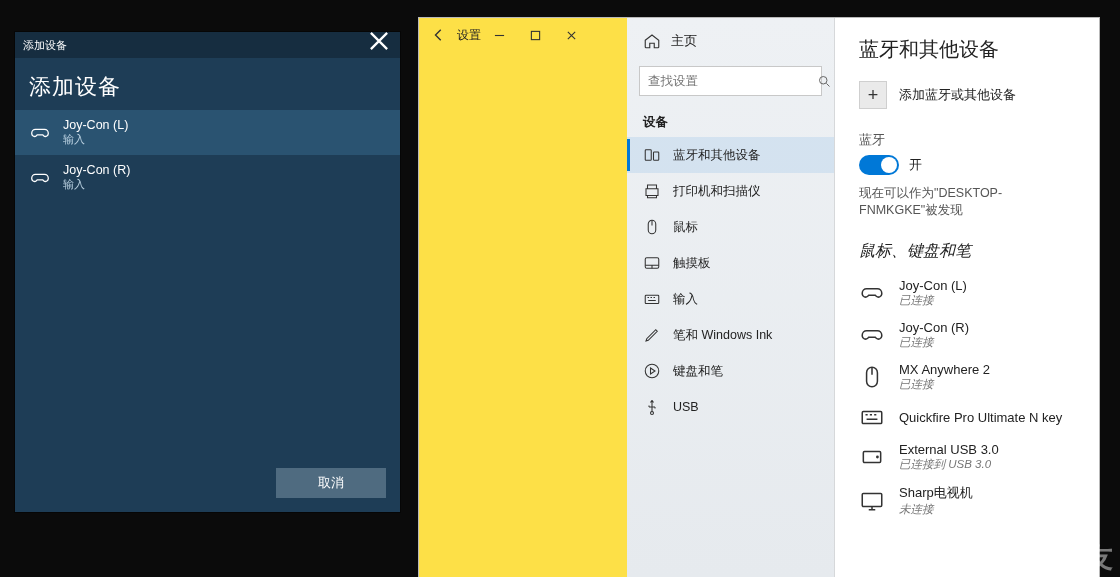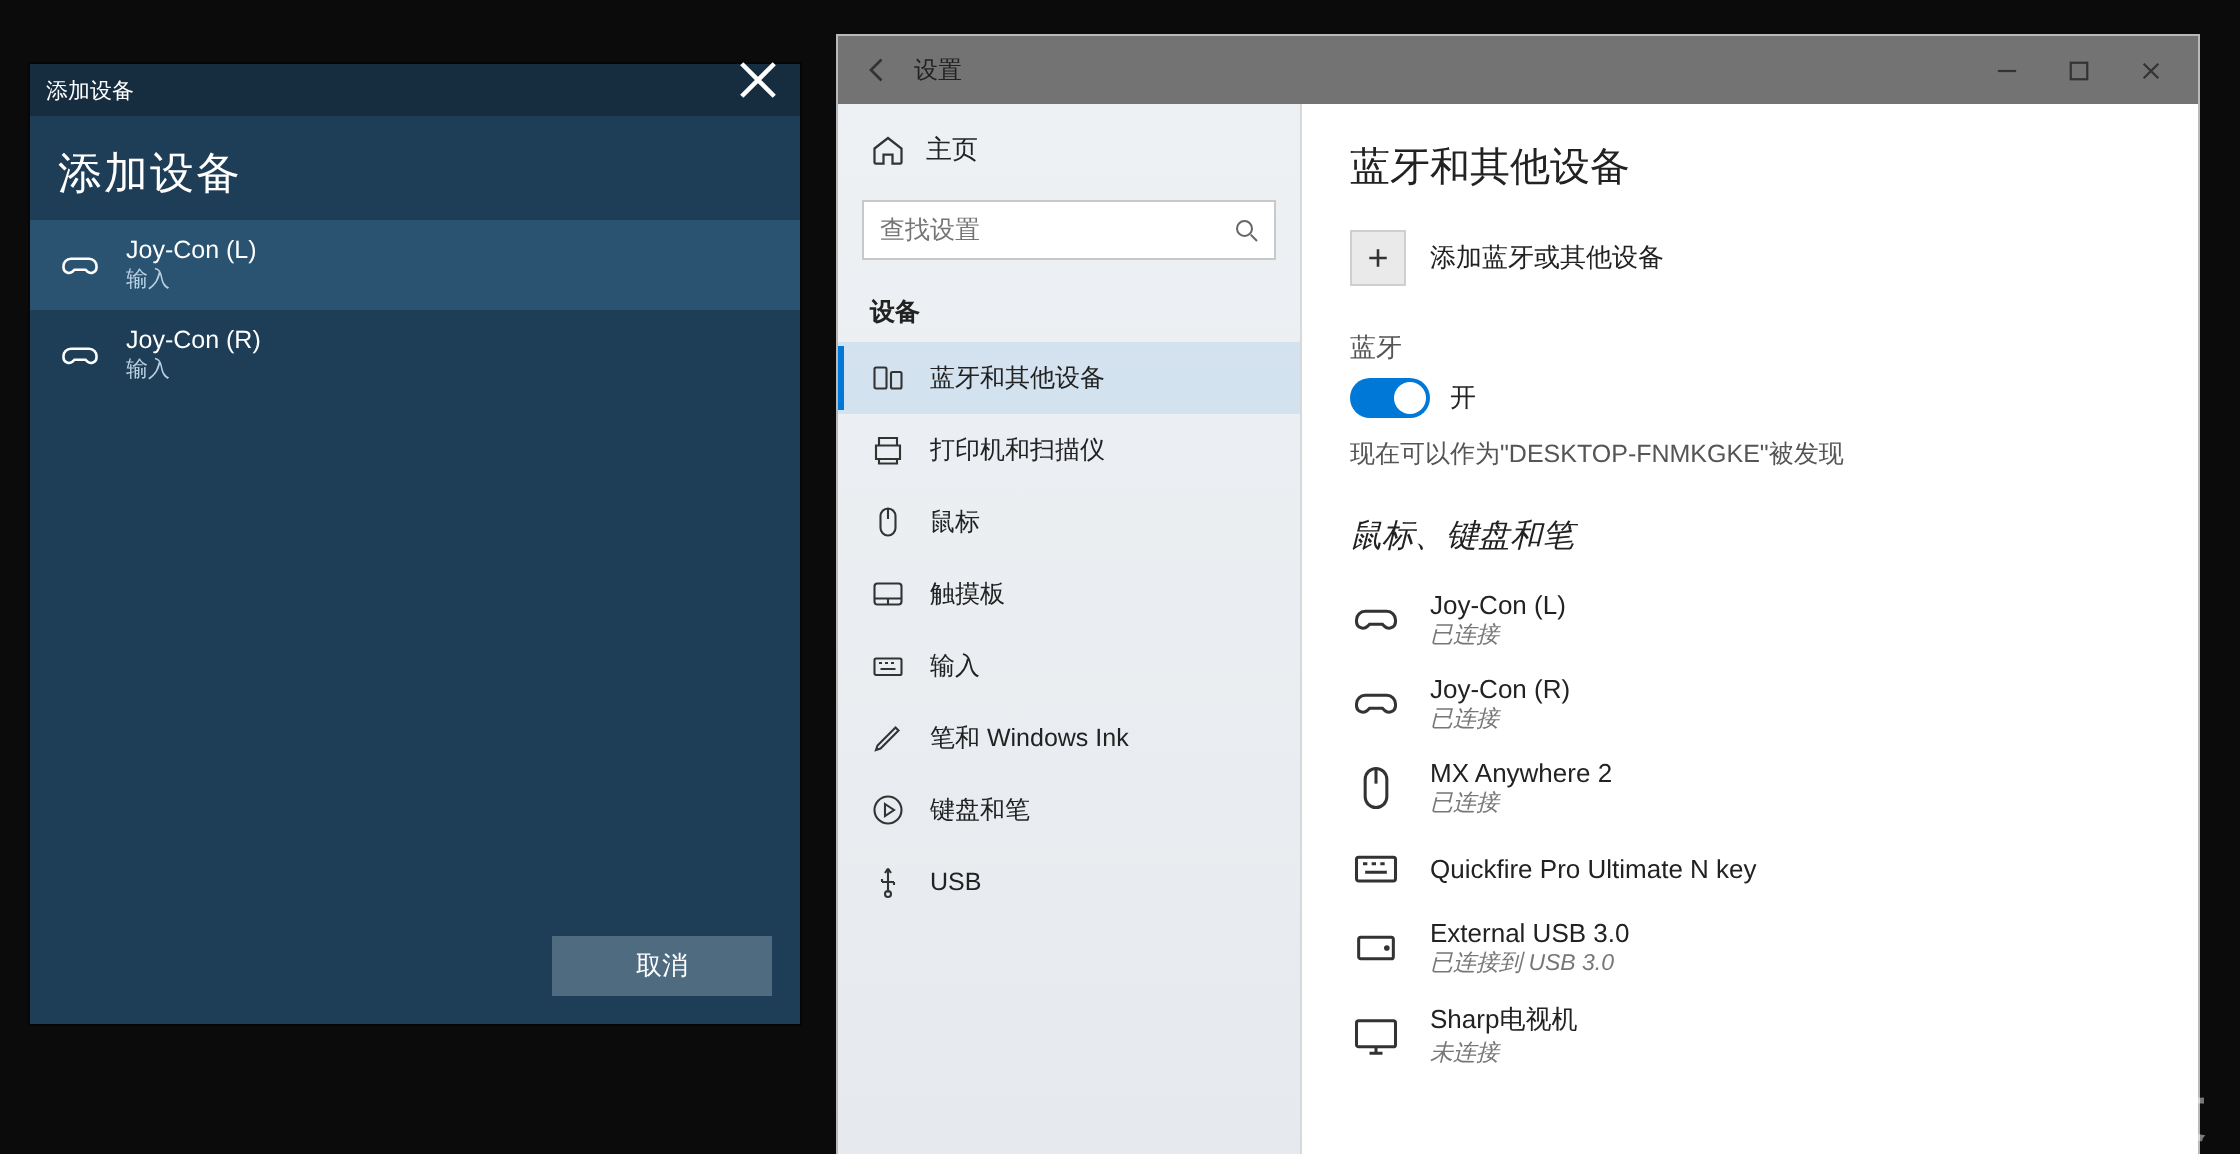--- a/index.html
+++ b/index.html
@@ -16,30 +16,30 @@
 .add-dlg .list { padding: 2px 0; }
 .dev-row { display: flex; align-items: center; gap: 12px; padding: 8px 14px; cursor: pointer; }
 .dev-row.selected { background: #2a5371; }
 .dev-row .ic { width: 22px; height: 22px; display: flex; align-items: center; justify-content: center; }
 .dev-row .tx .name { font-size: 12.5px; }
 .dev-row .tx .sub  { font-size: 11px; color: #b9d0e0; padding: 0; }
 .add-dlg .btns { margin-top: auto; padding: 14px; display: flex; justify-content: flex-end; }
 .add-dlg .btns button { width: 110px; height: 30px; background: #4f6b80; color: #fff; border: none; cursor: pointer; font-size: 13px; }
 
 
-.settings { position: absolute; left: 419px; top: 18px; width: 680px; height: 559px; background: #737373; display: flex; flex-direction: column; box-shadow: 0 0 0 1px #b9b9b9; }
+.settings { position: absolute; left: 419px; top: 18px; width: 680px; height: 559px; background: #fde047; display: flex; flex-direction: row; box-shadow: 0 0 0 1px #b9b9b9; }
 .settings .topbar { height: 34px; display: flex; align-items: center; padding: 0 6px; font-size: 12px; color: #222; }
 .topbar .back   { width: 28px; height: 28px; display:flex;align-items:center;justify-content:center; cursor:pointer;}
 .topbar .title  { margin-left: 4px; }
 .topbar .spacer { flex: 1; }
 .winbtn { width: 36px; height: 28px; display:flex;align-items:center;justify-content:center; cursor:pointer;}
 .settings .body { flex: 1; display: flex; min-height: 0; }
 
 
-.side { width: 232px; padding: 6px 0 0; background: linear-gradient(180deg,#eef1f4,#e6eaee); border-right: 1px solid #d6d8da; display:flex; flex-direction:column; }
+.side { width: 208px; padding: 6px 0 0; background: linear-gradient(180deg,#eef1f4,#e6eaee); border-right: 1px solid #d6d8da; display:flex; flex-direction:column;margin-left:32px; }
 .side .home { display:flex;align-items:center;gap:10px;padding:8px 16px;cursor:pointer;}
 .side .search { margin:8px 12px 10px; height:30px; display:flex;align-items:center; background:#fff; border:1px solid #c8c8c8;}
 .side .search input { flex:1;border:none;outline:none;font-size:12.5px;padding:0 8px;background:transparent;}
 .side .search .mag { width:28px;display:flex;align-items:center;justify-content:center;color:#666;}
 .side .cat { padding:8px 16px 6px; font-size:12.5px; font-weight:600;}
 .side .nav { list-style:none; }
 .side .nav li { display:flex;align-items:center;gap:12px;padding:9px 16px;cursor:pointer;position:relative;font-size:12.5px;}
 .side .nav li.active { background: rgba(0,120,215,.10); }
 .side .nav li.active::before { content:""; position:absolute; left:0; top:2px; bottom:2px; width:3px; background:#0078d7;}
 .side .nic { width:18px;height:18px;display:flex;align-items:center;justify-content:center;color:#333;}
@@ -54,21 +54,21 @@
 .toggle .knob { position:absolute;right:2px;top:2px;width:16px;height:16px;border-radius:50%;background:#fff;}
 .tog-row { display:flex;align-items:center;gap:10px;margin-bottom:10px;}
 .discover { font-size:12.5px;color:#555;margin-bottom:22px;}
 .sec-h { font-size:16px;font-weight:400;margin:4px 0 10px;font-style:italic;}
 .d-item { display:flex;gap:14px;align-items:center;padding:6px 0;}
 .d-item .ico { width:26px;height:26px;display:flex;align-items:center;justify-content:center;color:#333;}
 .d-item .nm { font-size:13px;}
 .d-item .st { font-size:11.5px;color:#777;font-style:italic;}
 
 
-.wm { position:absolute; right:16px; bottom:0; display:flex;align-items:center;gap:6px; color:#fff; opacity:.45; font-weight:700; font-size:28px; letter-spacing:1px; pointer-events:none;}
+.wm { position:absolute; right:6px; bottom:0; display:flex;align-items:center;gap:6px; color:#fff; opacity:.45; font-weight:700; font-size:28px; letter-spacing:1px; pointer-events:none;}
 .wm svg { filter: drop-shadow(0 0 1px rgba(255,255,255,.6)); }
 
 .ic svg, .nic svg, .ico svg { width:100%; height:100%; }
 </style>
 </head>
 <body>
 
 <div class="add-dlg">
   <div class="titlebar">
     <span>添加设备</span>

